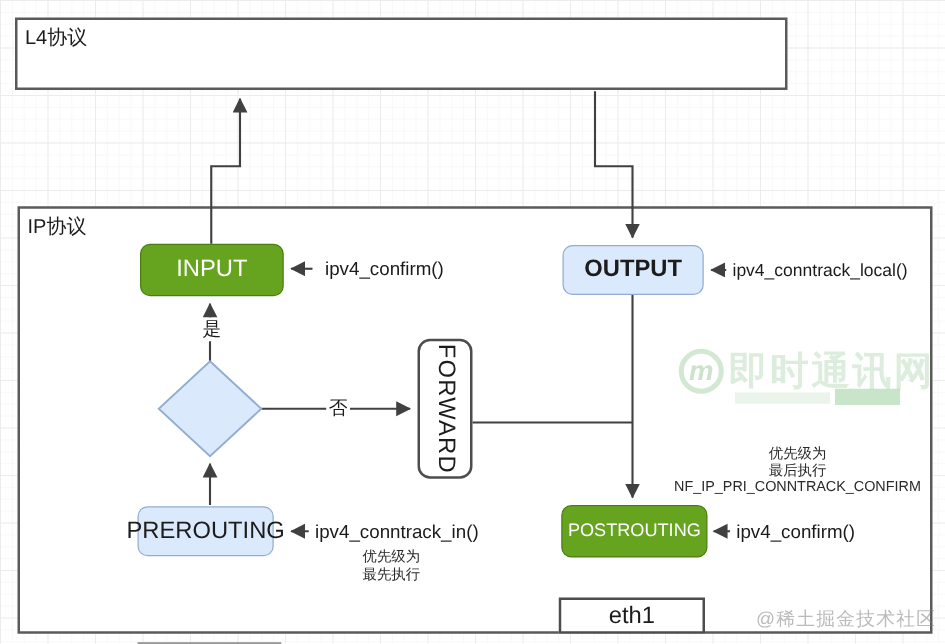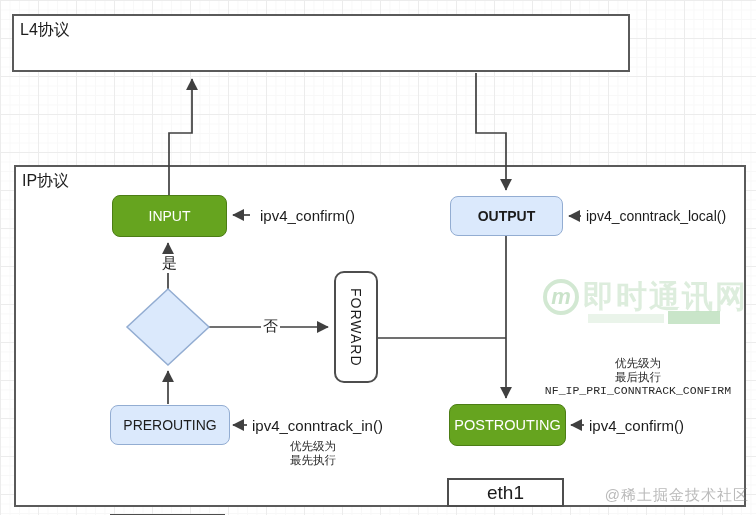--- a/index.html
+++ b/index.html
@@ -26,21 +26,21 @@
     position:absolute; top:4px; left:6px;
     font-size:16px; color:#1c1c1c;
   }
 
   
   svg.wires { position:absolute; left:0; top:0; width:756px; height:515px; pointer-events:none; }
 
   
   .node {
     position:absolute; display:flex; align-items:center; justify-content:center;
-    border-radius:8px; font-size:14px; color:#1c1c1c; text-align:center;
+    border-radius:8px; font-size:19px; color:#1c1c1c; text-align:center;
   }
   .node.green  { background:#66a41f; border:1px solid #4c7d15; color:#ffffff; }
   .node.blue   { background:#dbe9fc; border:1px solid #93add2; }
   .node.plain  { background:#ffffff; border:2px solid #4d4d4d; border-radius:10px; }
   .node.iface  { background:#ffffff; border:2px solid #4d4d4d; border-radius:0; font-size:19px; }
 
   .vtext { writing-mode:vertical-lr; letter-spacing:1px; }
 
   .decision-label {
     position:absolute; left:128px; top:317px; width:82px; text-align:center;
@@ -49,21 +49,21 @@
 
   .edge-label {
     position:absolute; background:#ffffff; padding:0 2px;
     font-size:15px; color:#1c1c1c;
   }
 
   .hook-label { position:absolute; font-size:15px; color:#1b1b1b; white-space:nowrap; }
 
   .priority {
     position:absolute; text-align:center; font-size:11.5px; line-height:13.5px;
-    color:#2a2a2a; white-space:nowrap;font-family:Liberation Mono, monospace;
+    color:#2a2a2a; white-space:nowrap;
   }
 
   
   .wm-center { position:absolute; left:543px; top:276px; display:flex; align-items:flex-start; }
   .wm-logo {
     width:36px; height:36px; border-radius:50%;
     border:4px solid rgba(137,194,137,0.38);
     color:rgba(137,194,137,0.45);
     display:flex; align-items:center; justify-content:center;
     font-size:22px; font-weight:bold; font-style:italic; margin-top:3px;
@@ -130,21 +130,21 @@
   </div>
 
   <div class="node blue" style="left:450px; top:196px; width:113px; height:40px;font-weight:bold;">
     <span>OUTPUT</span>
   </div>
 
   <div class="node plain vtext" style="left:334px; top:271px; width:44px; height:112px;">
     <span>FORWARD</span>
   </div>
 
-  <div class="node blue" style="left:110px; top:405px; width:120px; height:40px;">
+  <div class="node blue" style="left:110px; top:405px; width:109px; height:40px;">
     <span>PREROUTING</span>
   </div>
 
   <div class="node green" style="left:449px; top:404px; width:117px; height:42px; font-size:14.5px;">
     <span>POSTROUTING</span>
   </div>
 
 
   <div class="node iface" style="left:110px; top:478px; width:115px; height:29px;margin-top:36px;">
     <span>eth0</span>

